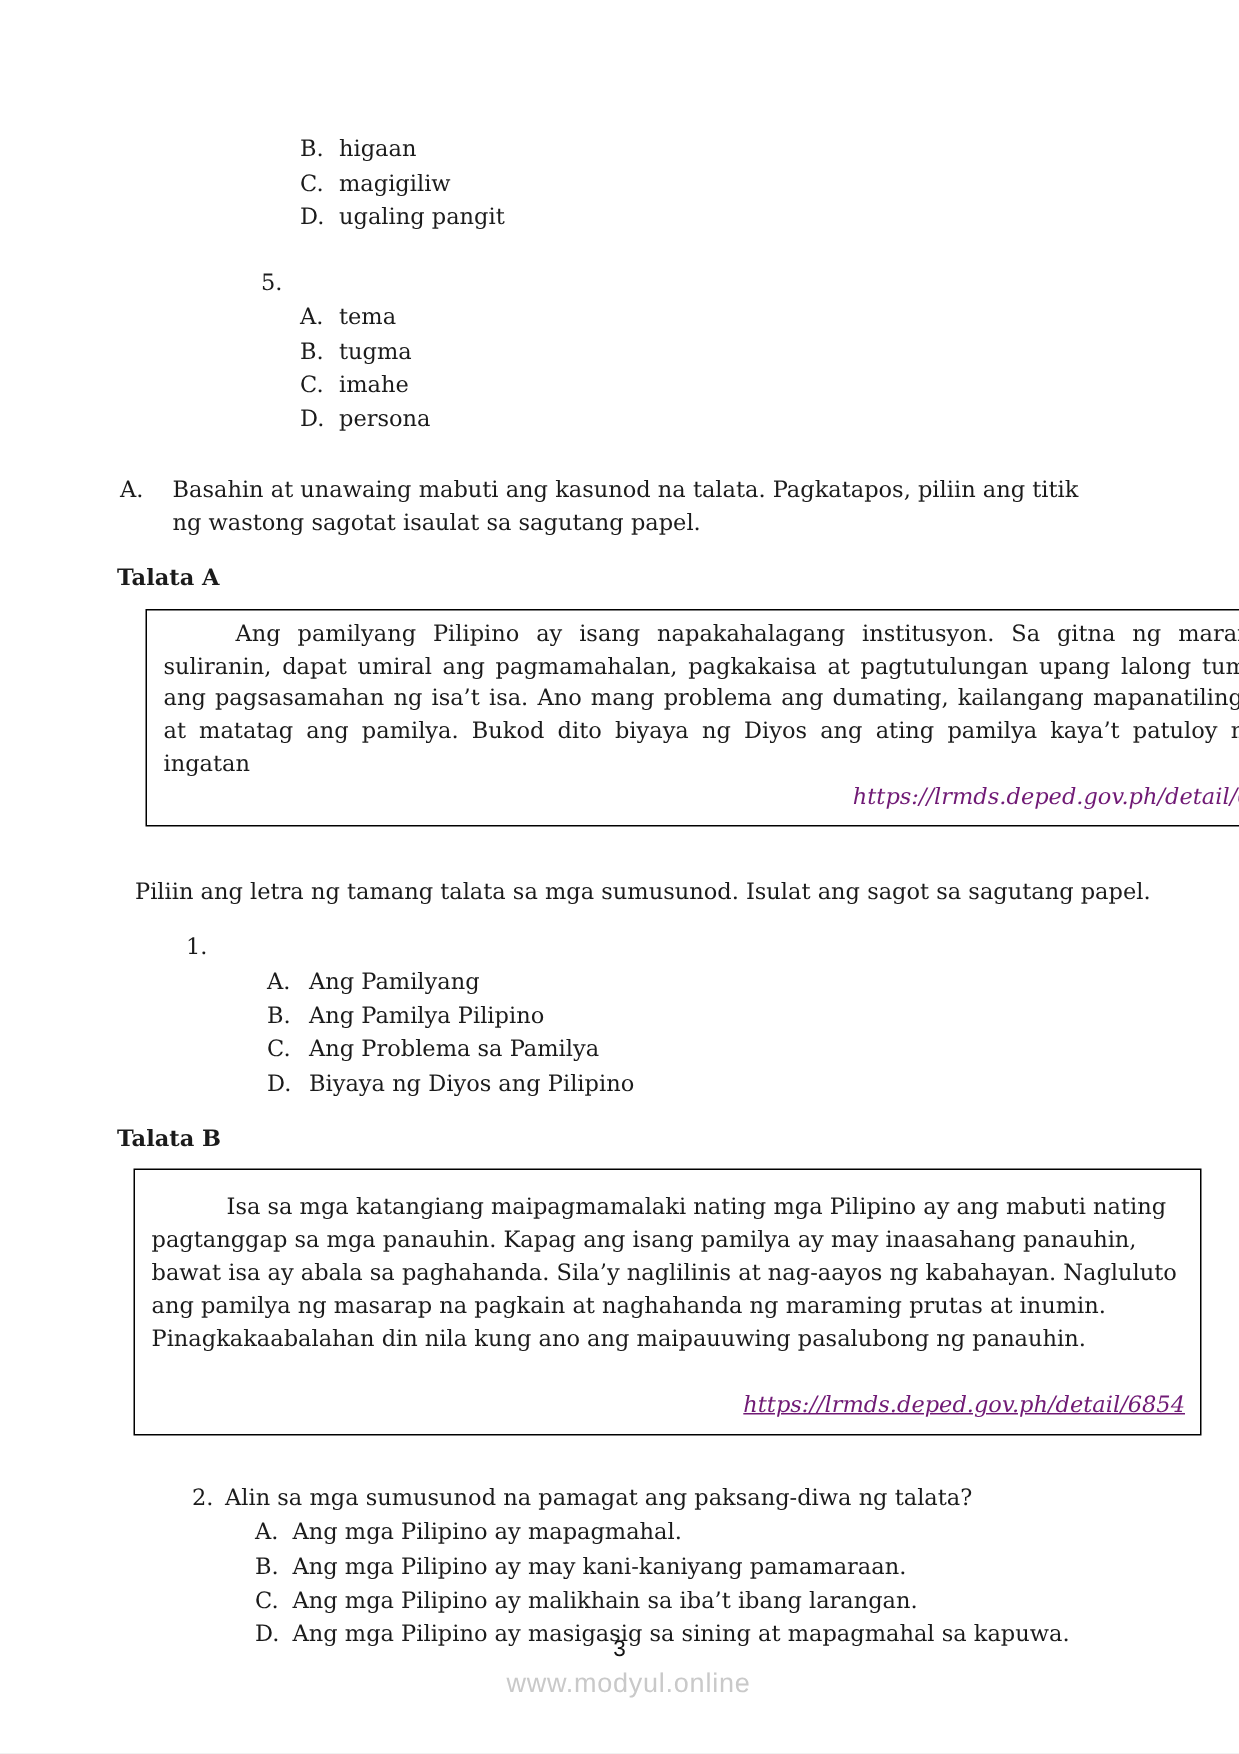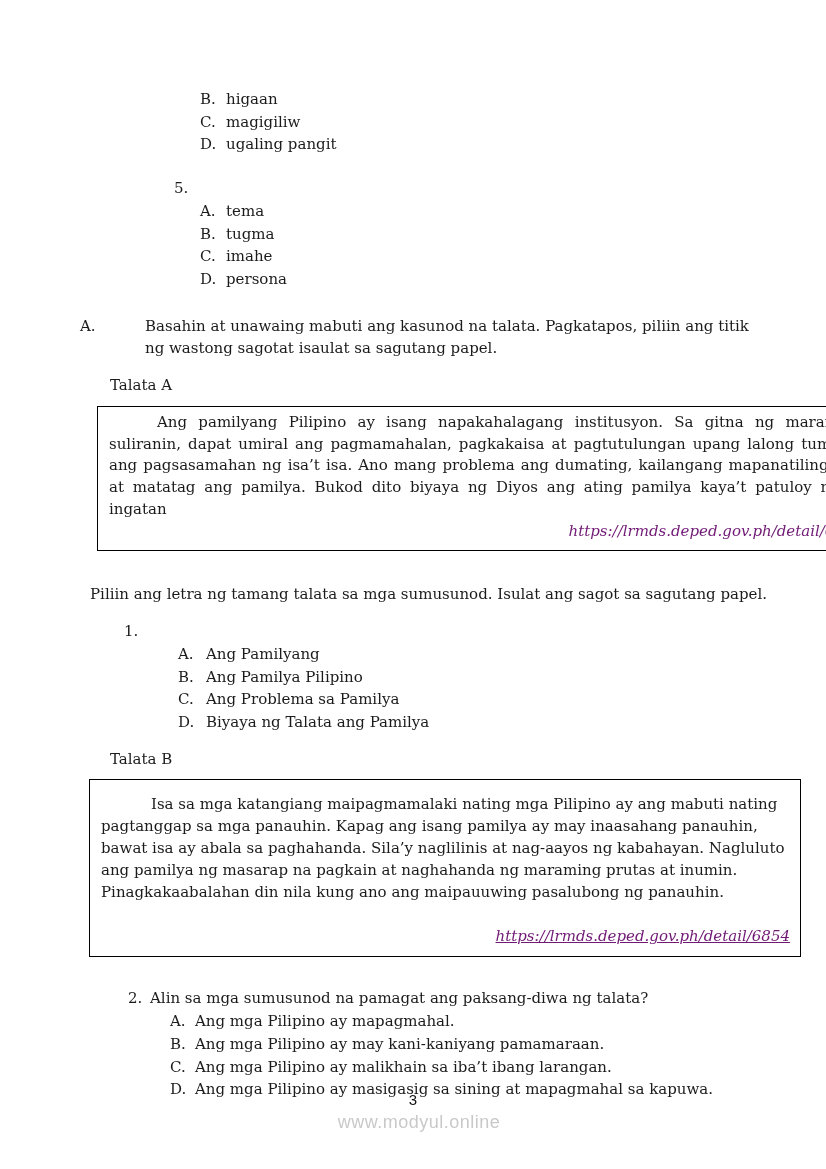--- a/index.html
+++ b/index.html
@@ -14,22 +14,22 @@
   .opt-letter{flex:0 0 26px;}
   .opt-text{flex:1;}
   .top-options{margin-left:200px;}
   .q-block .q-row{display:flex;}
   .q5{margin-top:21px;}
   .q5 .q-row{margin-left:174px;}
   .q5 .q-num{flex:0 0 26px;}
   .q5 .options{margin-left:200px;}
   .section-a{margin-top:24px;display:flex;margin-left:80px;}
   .section-a .sec-label{flex:0 0 35px;}
-  .section-a .sec-text{width:604px;margin-left:30px;}
-  .talata-label{margin-left:110px;margin-top:14px;}
+  .section-a .sec-text{width:604px;}
+  .talata-label{margin-left:78px;margin-top:14px;font-weight:bold;}
   .box{border:1.5px solid #000;box-sizing:border-box;background:#fff;}
   .box-a{margin-left:97px;width:776px;margin-top:9px;padding:5px 9px 7px 11px;line-height:21.8px;}
   .box-a .box-text{margin:0;text-align:justify;text-indent:48px;}
   .box-b{margin-left:89px;width:712px;margin-top:9px;padding:13px 10px 9px 11px;line-height:22px;}
   .box-b .box-text{margin:0;text-align:left;text-indent:50px;}
   .source-line{text-align:right;margin:0;}
   .box-b .source-line{margin-top:22px;}
   .source-link{font-style:italic;color:#701a75;text-decoration:none;cursor:pointer;}
   .source-link.underlined{text-decoration:underline;}
   .instruction2{margin:32px 0 0 90px;width:676px;padding-left:45px;text-indent:-45px;}
@@ -120,21 +120,21 @@
       <div class="opt-row">
         <span class="opt-letter">B.</span>
         <span class="opt-text">Ang Pamilya Pilipino</span>
       </div>
       <div class="opt-row">
         <span class="opt-letter">C.</span>
         <span class="opt-text">Ang Problema sa Pamilya</span>
       </div>
       <div class="opt-row">
         <span class="opt-letter">D.</span>
-        <span class="opt-text">Biyaya ng Talata ang Pamilya</span>
+        <span class="opt-text">Biyaya ng Diyos ang Pilipino</span>
       </div>
     </div>
   </div>
 
   <div class="talata-label">Talata B</div>
 
   <div class="box box-b">
     <p class="box-text">Isa sa mga katangiang maipagmamalaki nating mga Pilipino ay ang mabuti nating pagtanggap sa mga panauhin. Kapag ang isang pamilya ay may inaasahang panauhin, bawat isa ay abala sa paghahanda. Sila’y naglilinis at nag-aayos ng kabahayan. Nagluluto ang pamilya ng masarap na pagkain at naghahanda ng maraming prutas at inumin. Pinagkakaabalahan din nila kung ano ang maipauuwing pasalubong ng panauhin.</p>
     <p class="source-line">
       <a class="source-link underlined">https://lrmds.deped.gov.ph/detail/6854</a>

